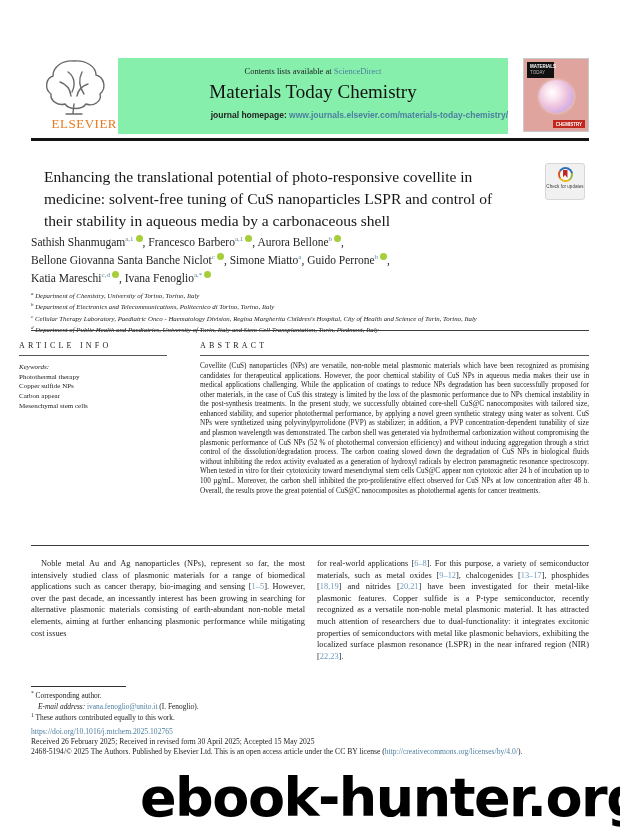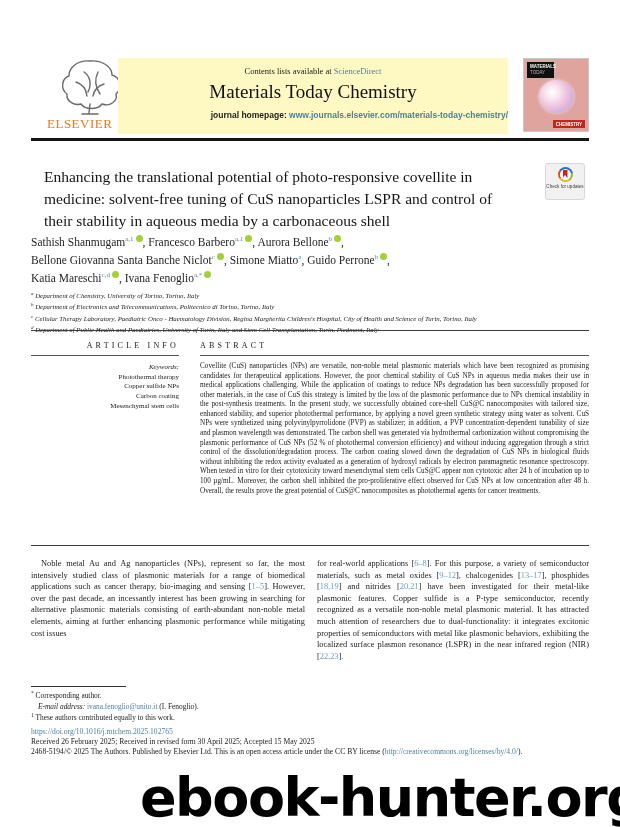--- a/index.html
+++ b/index.html
@@ -11,26 +11,26 @@
   }
   .link { color:#4d7fa0; text-decoration:none; cursor:pointer; }
   .ref { color:#6f9dc0; }
 
   
   .journal-ref { position:absolute; top:31px; left:0; right:0; text-align:center;
     font-size:8.5px; color:#4d7fa0; }
 
   
   .header { position:absolute; top:58px; left:31px; width:558px; height:78px; }
-  .elsevier { position:absolute; left:16px; top:0; width:86px; height:78px; text-align:left; }
+  .elsevier { position:absolute; left:0; top:0; width:86px; height:78px; text-align:right; }
   .elsevier svg { display:block; margin:0 auto; }
   .elsevier-text { font-size:13px; color:#e8791f; letter-spacing:0.5px; margin-top:-2px; }
 
   .banner { position:absolute; left:87px; top:0; width:390px; height:76px;
-    background:#fef9c3; text-align:center; }
+    background:#86efac; text-align:center; }
   .contents-line { padding-top:8px; font-size:8.5px; color:#222; }
   .banner-title { margin-top:5px; font-size:19px; color:#111; }
   .homepage-line { margin-top:7px; font-size:8.5px; font-weight:bold;
     font-family:"Liberation Sans", sans-serif; color:#222;text-align:right; }
 
   .cover { position:absolute; right:0; top:0; width:66px; height:74px;
     background:#dfa49d; border:1px solid #c9c9c9; }
   .cover-brand { position:absolute; top:3px; left:3px; width:27px; background:#101010;
     color:#fff; font-family:"Liberation Sans", sans-serif; font-weight:bold;
     font-size:4.5px; line-height:1.3; padding:2px 2px 2px 3px; text-align:left; }
@@ -63,21 +63,21 @@
   .authors sup { font-size:7px; color:#5e87a0; }
   .orcid-icon { display:inline-block; width:7px; height:7px; border-radius:50%;
     background:#a6ce39; vertical-align:4px; margin-left:2px; }
 
   
   .affiliations { position:absolute; top:290px; left:31px; width:558px;
     font-size:6.8px; font-style:italic; line-height:1.5; color:#222; }
   .affiliations sup { font-size:5px; }
 
   
-  .info-col { position:absolute; top:341px; left:31px; width:148px;text-align:right; }
+  .info-col { position:absolute; top:341px; left:19px; width:148px; }
   .abstract-col { position:absolute; top:341px; left:200px; width:389px; }
   .section-heading { font-size:8px; letter-spacing:3.2px; color:#222; }
   .heading-rule { margin-top:5px; border-top:1px solid #555; }
   .keywords { margin-top:7px; font-size:7px; line-height:1.38; }
   .kw-label { font-style:italic; }
   .abstract-text { margin-top:6px; font-size:7.2px; line-height:1.33; text-align:justify; }
 
   
   .intro-left { position:absolute; top:558px; left:31px; width:274px; }
   .intro-right { position:absolute; top:558px; left:317px; width:272px; }
@@ -175,21 +175,21 @@
 
   <div class="rule-thin" style="top:330px;"></div>
 
   <div class="info-col">
     <div class="section-heading">ARTICLE INFO</div>
     <div class="heading-rule"></div>
     <div class="keywords">
       <div class="kw-label">Keywords:</div>
       <div>Photothermal therapy</div>
       <div>Copper sulfide NPs</div>
-      <div>Carbon coating</div>
+      <div>Carbon appear</div>
       <div>Mesenchymal stem cells</div>
     </div>
   </div>
 
   <div class="abstract-col">
     <div class="section-heading">ABSTRACT</div>
     <div class="heading-rule"></div>
     <div class="abstract-text">Covellite (CuS) nanoparticles (NPs) are versatile, non-noble metal plasmonic materials which have been recognized as promising candidates for therapeutical applications. However, the poor chemical stability of CuS NPs in aqueous media makes their use in medical applications challenging. While the application of coatings to reduce NPs degradation has been successfully proposed for other materials, in the case of CuS this strategy is limited by the loss of the plasmonic performance due to NPs chemical instability in the post-synthesis treatments. In the present study, we successfully obtained core-shell CuS@C nanocomposites with tailored size, enhanced stability, and superior photothermal performance, by applying a novel green synthetic strategy using water as solvent. CuS NPs were synthetized using polyvinylpyrrolidone (PVP) as stabilizer; in addition, a PVP concentration-dependent tunability of size and plasmon wavelength was demonstrated. The carbon shell was generated via hydrothermal carbonization without compromising the plasmonic performance of CuS NPs (52 % of photothermal conversion efficiency) and without inducing aggregation through a strict control of the dissolution/degradation process. The carbon coating slowed down the degradation of CuS NPs in biological fluids without inhibiting the redox activity evaluated as a generation of hydroxyl radicals by electron paramagnetic resonance spectroscopy. When tested in vitro for their cytotoxicity toward mesenchymal stem cells CuS@C appear non cytotoxic after 24 h of incubation up to 100 µg/mL. Moreover, the carbon shell inhibited the pro-proliferative effect observed for CuS NPs at low concentration after 48 h. Overall, the results prove the great potential of CuS@C nanocomposites as photothermal agents for cancer treatments.</div>
   </div>
 

